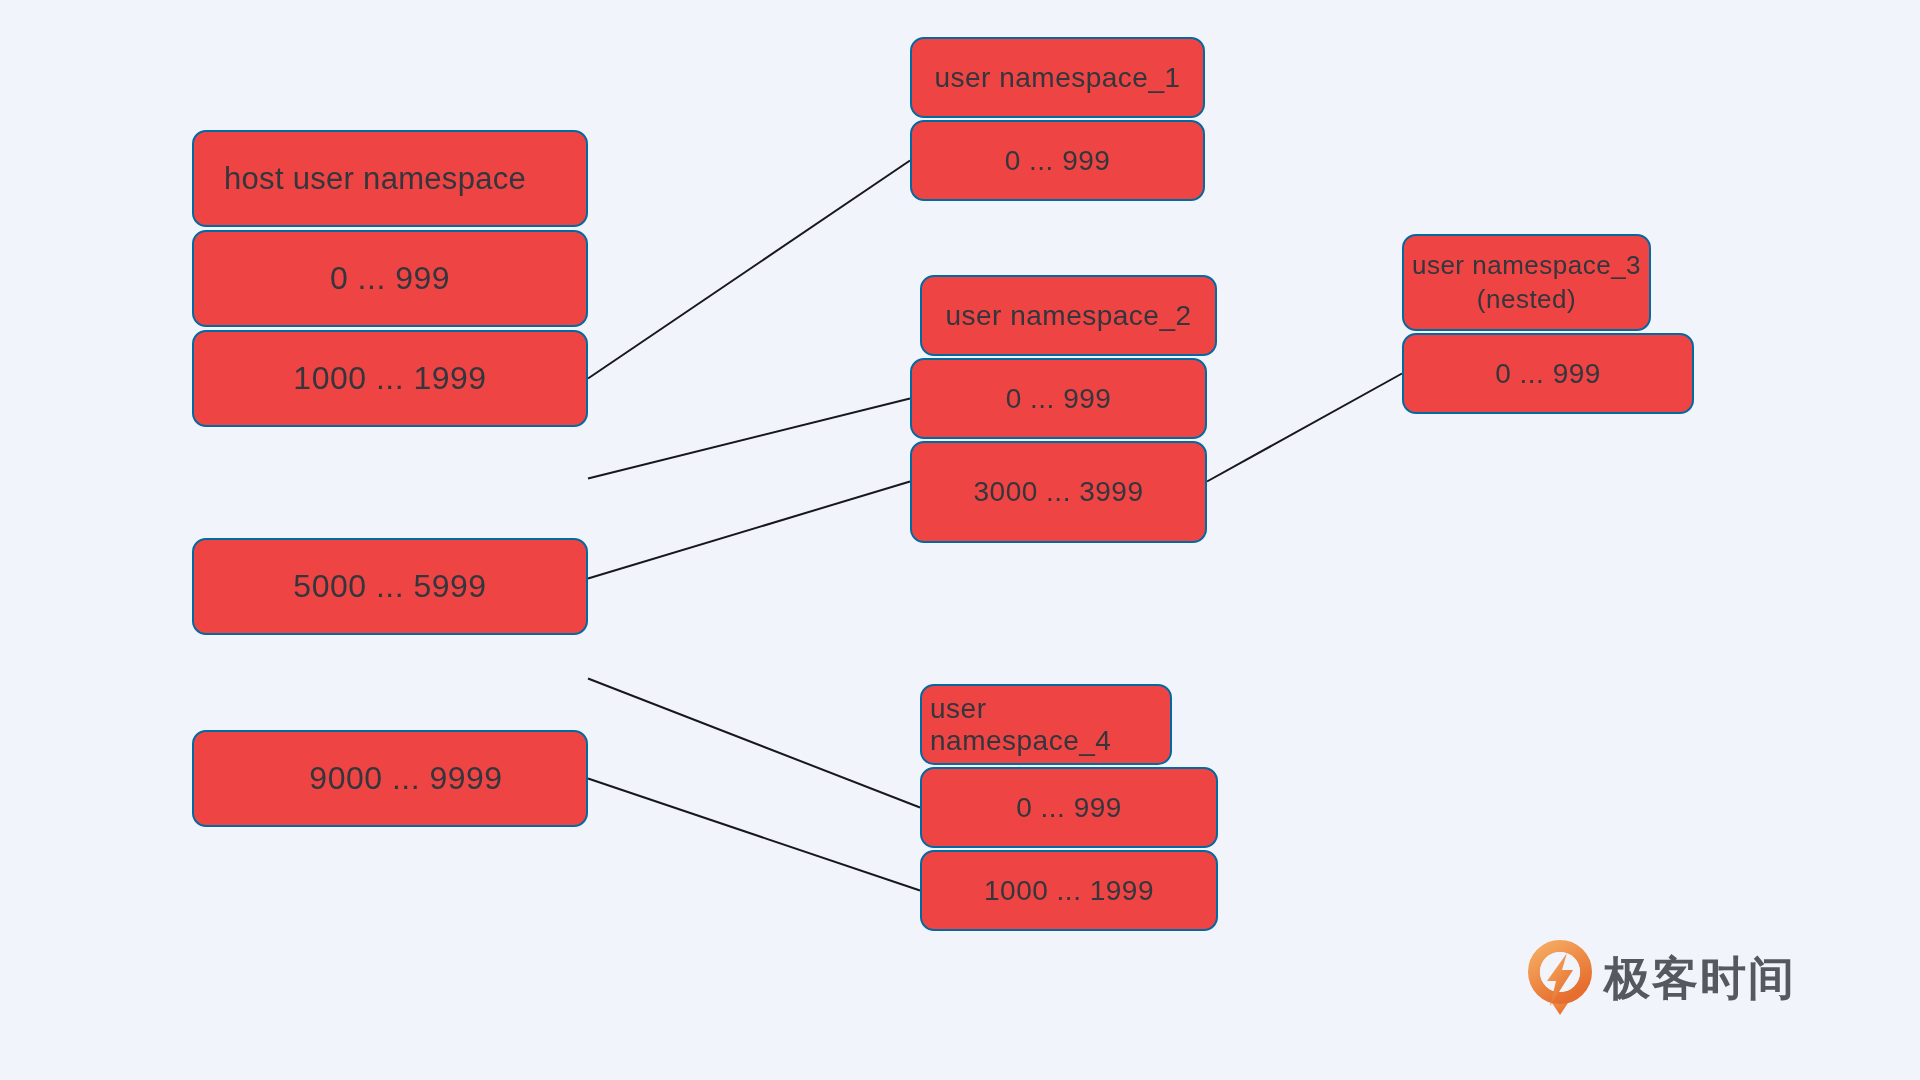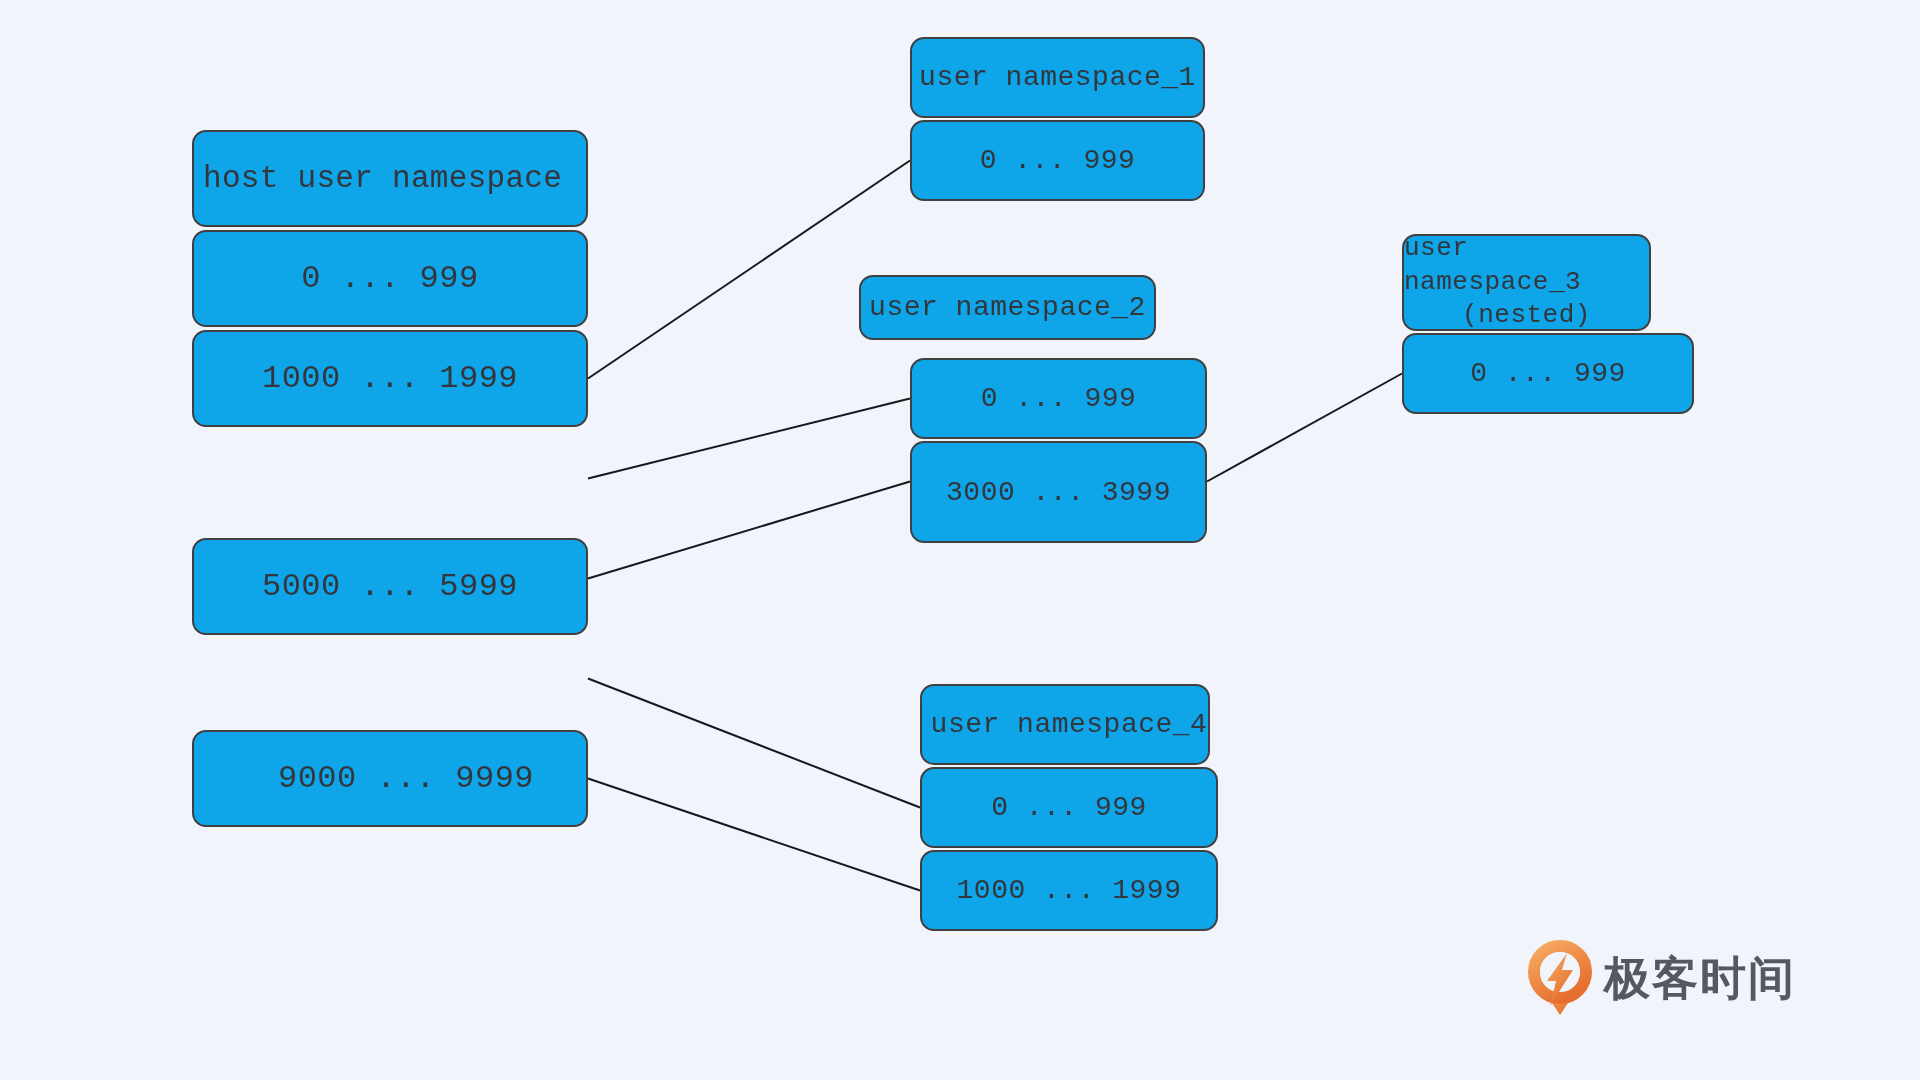--- a/index.html
+++ b/index.html
@@ -12,33 +12,32 @@
   .stage { position: relative; width: 1920px; height: 1080px; }
 
   svg.edge-layer {
     position: absolute; left: 0; top: 0;
     width: 1920px; height: 1080px;
     z-index: 1; pointer-events: none;
   }
 
   .box {
     position: absolute;
-    background: #0ea5e9;
-    border: 2px solid #404040;
+    background: #ef4444;
+    border: 2px solid #0369a1;
     border-radius: 14px;
     color: #33363c;
     display: flex;
     align-items: center;
     justify-content: center;
     z-index: 2;
     letter-spacing: 0.5px;
-    font-family: Liberation Mono, monospace;
   }
   .host-box   { left: 192px; width: 396px; height: 97px; font-size: 32px; }
-  .host-title { justify-content: flex-start; padding-left: 9px; font-size: 31px; letter-spacing: 0.3px; text-align: right; }
+  .host-title { justify-content: flex-start; padding-left: 30px; font-size: 31px; letter-spacing: 0.3px; text-align: right; }
   .ns-box     { font-size: 28px; }
   .ns3-title  { flex-direction: column; font-size: 26px; line-height: 1.3; }
 
   .logo {
     position: absolute; left: 1524px; top: 940px;
     display: flex; align-items: center; gap: 8px;
     z-index: 2;
   }
   .logo-text {
     font-size: 46px;
@@ -63,31 +62,31 @@
 
   <div class="box host-box host-title" style="top:130px;">host user namespace</div>
   <div class="box host-box" style="top:230px;">0 ... 999</div>
   <div class="box host-box" style="top:330px;">1000 ... 1999</div>
   <div class="box host-box" style="top:538px;">5000 ... 5999</div>
   <div class="box host-box" style="top:730px;padding-left:32px;">9000 ... 9999</div>
 
   <div class="box ns-box" style="left:910px;top:37px;width:295px;height:81px;">user namespace_1</div>
   <div class="box ns-box" style="left:910px;top:120px;width:295px;height:81px;">0 ... 999</div>
 
-  <div class="box ns-box" style="left:859px;top:275px;width:297px;height:65px;">user namespace_2</div>
+  <div class="box ns-box" style="left:920px;top:275px;width:297px;height:81px;">user namespace_2</div>
   <div class="box ns-box" style="left:910px;top:358px;width:297px;height:81px;">0 ... 999</div>
   <div class="box ns-box" style="left:910px;top:441px;width:297px;height:102px;">3000 ... 3999</div>
 
   <div class="box ns-box ns3-title" style="left:1402px;top:234px;width:249px;height:97px;">
     <span>user namespace_3</span>
     <span>(nested)</span>
   </div>
   <div class="box ns-box" style="left:1402px;top:333px;width:292px;height:81px;">0 ... 999</div>
 
-  <div class="box ns-box" style="left:920px;top:684px;width:290px;height:81px;padding-left:8px;">user namespace_4</div>
+  <div class="box ns-box" style="left:920px;top:684px;width:252px;height:81px;padding-left:8px;">user namespace_4</div>
   <div class="box ns-box" style="left:920px;top:767px;width:298px;height:81px;">0 ... 999</div>
   <div class="box ns-box" style="left:920px;top:850px;width:298px;height:81px;">1000 ... 1999</div>
 
   <div class="logo">
     <svg width="72" height="78" viewBox="0 0 72 78">
       <defs>
         <linearGradient id="gkgrad" x1="0" y1="0" x2="0.6" y2="1">
           <stop offset="0" stop-color="#f6ac63"></stop>
           <stop offset="1" stop-color="#e66f2f"></stop>
         </linearGradient>

